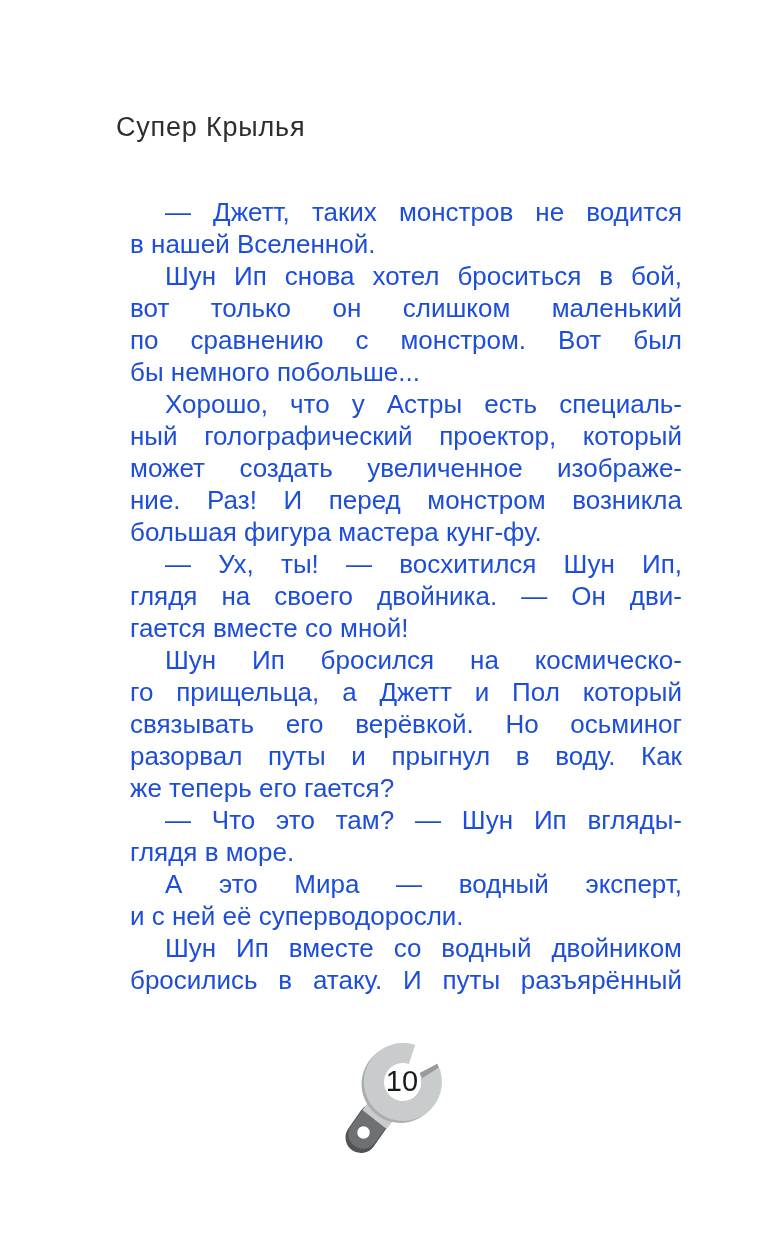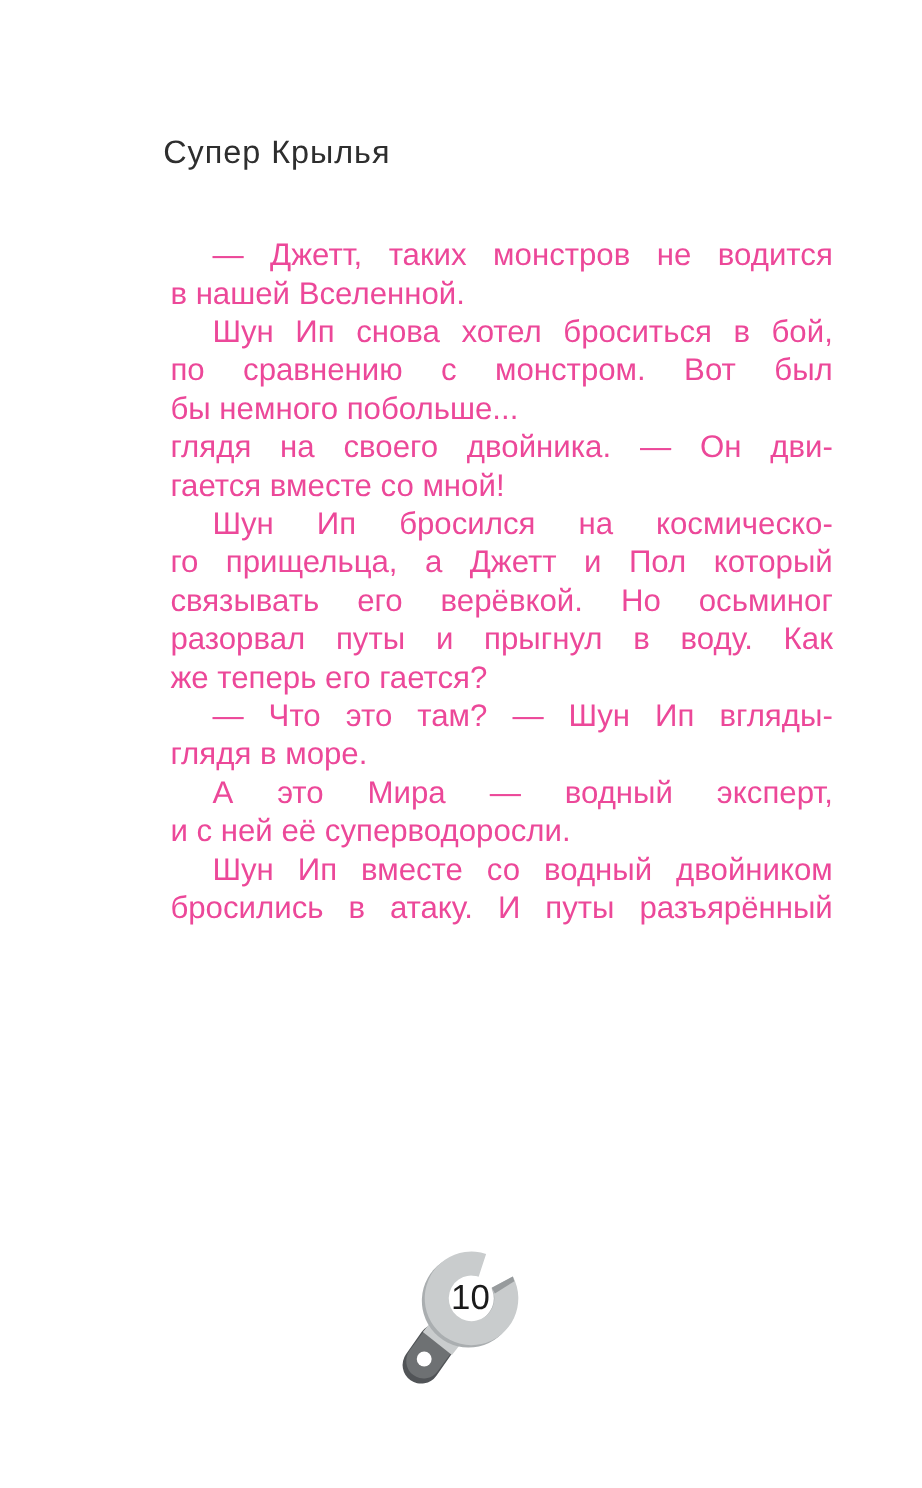--- a/index.html
+++ b/index.html
@@ -10,57 +10,57 @@
   .page {
     position: relative;
     width: 768px;
     height: 1240px;
     background: #ffffff;
     overflow: hidden;
     font-family: "Liberation Sans", "DejaVu Sans", sans-serif;
   }
   .running-head {
     position: absolute;
-    left: 136px;
+    left: 116px;
     top: 112px;
     width: 552px;
     font-size: 27px;
     font-weight: 300;
     letter-spacing: 0.8px;
     color: #2e2e2e;
     white-space: nowrap;
   }
   .text-block {
     position: absolute;
-    left: 142px;
+    left: 130px;
     top: 196px;
     width: 552px;
     font-size: 26px;
     line-height: 32px;
-    color: #ec4899;
+    color: #1d4ed8;
   }
   .para {
     margin: 0;
     padding: 0;
   }
   .line {
     text-align: justify;
     text-align-last: justify;
     height: 32px;
     overflow: visible;
   }
   .line.first {
     text-indent: 35px;
   }
   .line.endline {
     text-align-last: left;
   }
   .page-marker {
     position: absolute;
-    left: 326px;
+    left: 336px;
     top: 1038px;
     width: 122px;
     height: 126px;
   }
   .page-marker svg {
     display: block;
     width: 122px;
     height: 126px;
   }
   .pagenum-text {
@@ -76,24 +76,33 @@
 
   <div class="running-head">Супер Крылья</div>
 
   <div class="text-block">
       <div class="para">
         <div class="line first">— Джетт, таких монстров не водится</div>
         <div class="line endline">в нашей Вселенной.</div>
       </div>
       <div class="para">
         <div class="line first">Шун Ип снова хотел броситься в бой,</div>
+        <div class="line">вот только он слишком маленький</div>
         <div class="line">по сравнению с монстром. Вот был</div>
         <div class="line endline">бы немного побольше...</div>
       </div>
       <div class="para">
+        <div class="line first">Хорошо, что у Астры есть специаль-</div>
+        <div class="line">ный голографический проектор, который</div>
+        <div class="line">может создать увеличенное изображе-</div>
+        <div class="line">ние. Раз! И перед монстром возникла</div>
+        <div class="line endline">большая фигура мастера кунг-фу.</div>
+      </div>
+      <div class="para">
+        <div class="line first">— Ух, ты! — восхитился Шун Ип,</div>
         <div class="line">глядя на своего двойника. — Он дви-</div>
         <div class="line endline">гается вместе со мной!</div>
       </div>
       <div class="para">
         <div class="line first">Шун Ип бросился на космическо-</div>
         <div class="line">го прищельца, а Джетт и Пол который</div>
         <div class="line">связывать его верёвкой. Но осьминог</div>
         <div class="line">разорвал путы и прыгнул в воду. Как</div>
         <div class="line endline">же теперь его гается?</div>
       </div>

